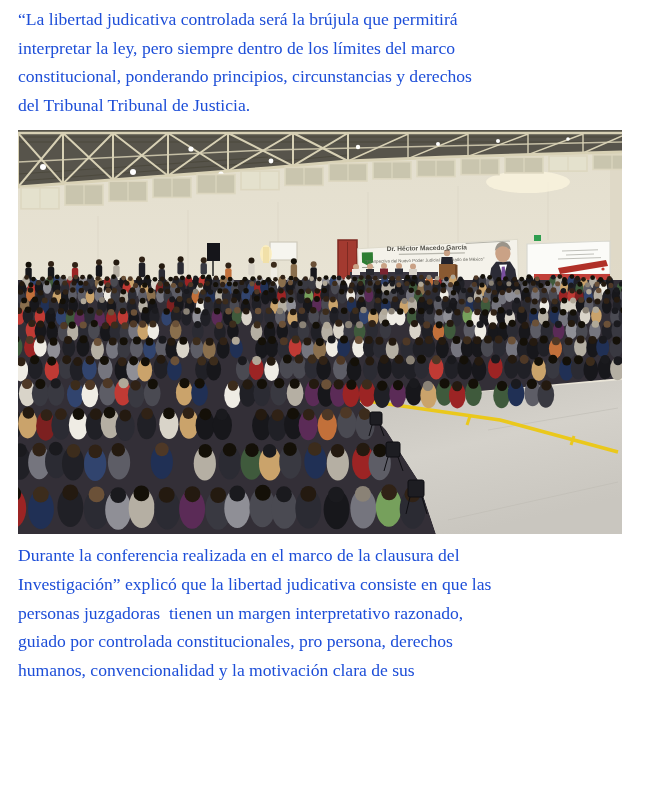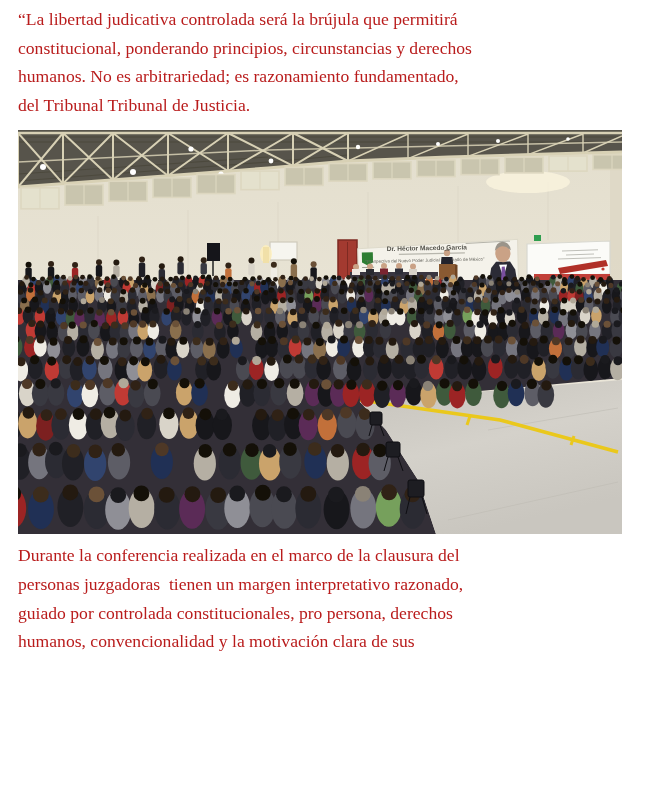--- a/index.html
+++ b/index.html
@@ -1,34 +1,34 @@
 <!DOCTYPE html>
 <html><head>
 <meta charset="utf-8">
 <style>
   html,body{margin:0;padding:0;background:#ffffff;}
   .page{width:647px;height:806px;overflow:hidden;background:#fff;
         font-family:"Liberation Serif","DejaVu Serif",serif;}
-  .article-text{padding:0 16px 0 18px;color:#b91c1c;font-size:17.6px;line-height:28.6px;}
+  .article-text{padding:0 16px 0 18px;color:#1d4ed8;font-size:17.6px;line-height:28.6px;}
   .para{margin:0;}
   .para .line{display:block;white-space:pre-wrap;}
   .p1{padding-top:5px;}
   .p2{margin-top:7px;font-family:Liberation Serif, serif;}
   .photo-wrap{margin:11px 0 0 18px;width:604px;height:404px;line-height:0;}
   svg{display:block;}
 </style>
 </head>
 <body>
 <div class="page">
 
   <div class="article-text">
     <p class="para p1">
       <span class="line">“La libertad judicativa controlada será la brújula que permitirá</span>
+      <span class="line">interpretar la ley, pero siempre dentro de los límites del marco</span>
       <span class="line">constitucional, ponderando principios, circunstancias y derechos</span>
-      <span class="line">humanos. No es arbitrariedad; es razonamiento fundamentado,</span>
       <span class="line">del Tribunal Tribunal de Justicia.</span>
     </p>
   </div>
 
   <div class="photo-wrap">
     <svg id="photo-svg" width="604" height="404" viewBox="0 0 604 404" xmlns="http://www.w3.org/2000/svg">
       <defs>
         <linearGradient id="wallGrad" x1="0" y1="0" x2="0" y2="1">
           <stop offset="0" stop-color="#e3decd"></stop>
           <stop offset="0.55" stop-color="#eae5d7"></stop>
@@ -1379,18 +1379,19 @@
         <rect x="390" y="350" width="16" height="17" rx="2"></rect>
           <line x1="392" y1="367" x2="388" y2="384"></line>
           <line x1="404" y1="367" x2="409" y2="384"></line>
       </g>
     </svg>
   </div>
 
   <div class="article-text">
     <p class="para p2">
       <span class="line">Durante la conferencia realizada en el marco de la clausura del</span>
+      <span class="line">Investigación” explicó que la libertad judicativa consiste en que las</span>
       <span class="line">personas juzgadoras  tienen un margen interpretativo razonado,</span>
       <span class="line">guiado por controlada constitucionales, pro persona, derechos</span>
       <span class="line">humanos, convencionalidad y la motivación clara de sus</span>
     </p>
   </div>
 </div>
 
 </body></html>

